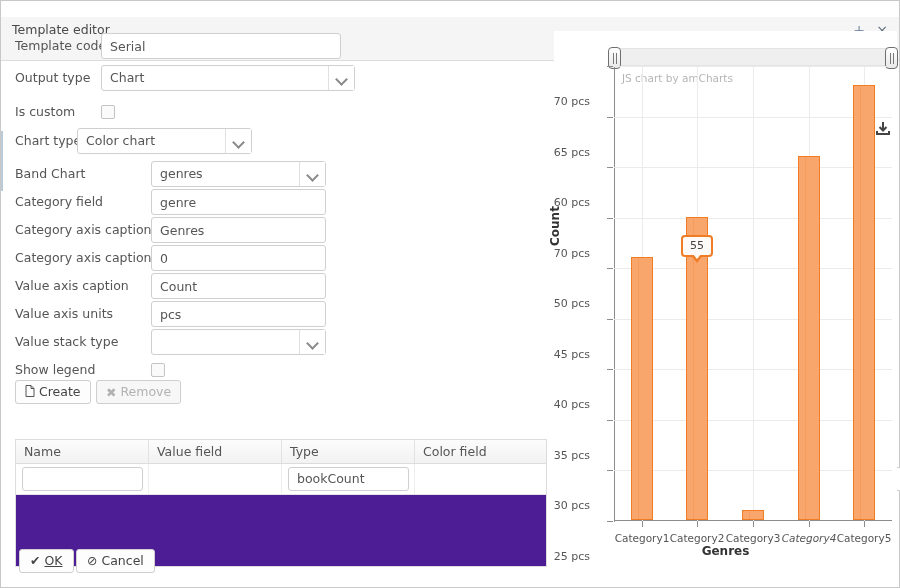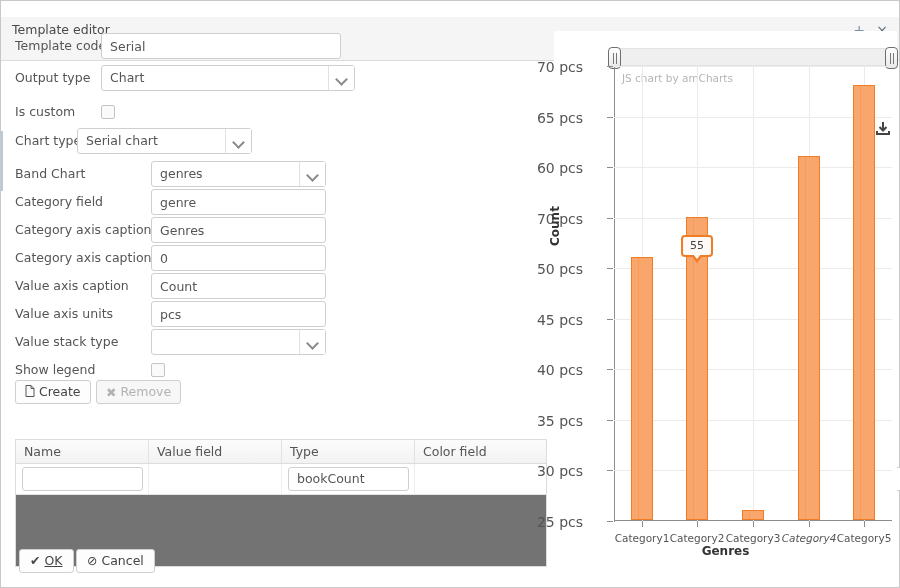--- a/index.html
+++ b/index.html
@@ -120,21 +120,21 @@
     cursor: pointer;
   }
   .btn.disabled { color: #b2b2b2; background: #f7f7f7; cursor: default; }
   .btn .bico { display: inline-block; margin-right: 4px; vertical-align: -1px; }
 
   
   .tbl {
     position: absolute; left: 14px; top: 412px;
     width: 532px; height: 128px;
     border: 1px solid #dcdcdc;
-    background: #737373;
+    background: #4c1d95;
   }
   .thead {
     position: absolute; left: 0; top: 0; width: 530px; height: 24px;
     background: linear-gradient(#fcfcfc, #f2f2f2);
     border-bottom: 1px solid #dcdcdc;
   }
   .th {
     position: absolute; top: 0; height: 23px;
     font-size: 12.5px; color: #555; line-height: 23px;
     padding-left: 8px;
@@ -207,23 +207,24 @@
   }
   .axis-x {
     position: absolute; left: 0; bottom: 0; width: 278px; height: 1px;
     background: #8c8c8c;
   }
   .ytick {
     position: absolute; left: -7px; width: 6px; height: 1px; background: #8c8c8c;
   }
   .ylabel {
     position: absolute; right: 302px; width: 60px;
-    text-align: center;
-    font-size: 14px; color: #555;
-    white-space: nowrap;
+    text-align: right;
+    font-size: 11px; color: #555;
+    white-space: nowrap;
+    margin-top: 36px;
   }
   .xtick {
     position: absolute; bottom: -6px; width: 1px; height: 6px; background: #8c8c8c;
   }
   .xlabel {
     position: absolute; bottom: -23px;
     font-size: 10.5px; color: #555;
     text-align: center;
     white-space: nowrap;
     transform: translateX(-50%);
@@ -316,21 +317,21 @@
     </div>
 
     <div class="row" style="left:14px; top:72px; width:330px;">
       <div class="lbl">Is custom</div>
       <div class="chk" style="left:86px; top:6px;"></div>
     </div>
 
     <div class="row" style="left:14px; top:101px; width:330px;">
       <div class="lbl">Chart type</div>
       <div class="sel" style="left:62px; top:0; width:175px;">
-        <div class="sel-val">Serial chart</div>
+        <div class="sel-val">Color chart</div>
         <div class="sel-arrow"></div>
       </div>
     </div>
 
     <div class="row" style="left:14px; top:134px; width:330px;">
       <div class="lbl">Band Chart</div>
       <div class="sel" style="left:136px; top:0; width:175px;">
         <div class="sel-val">genres</div>
         <div class="sel-arrow"></div>
       </div>

